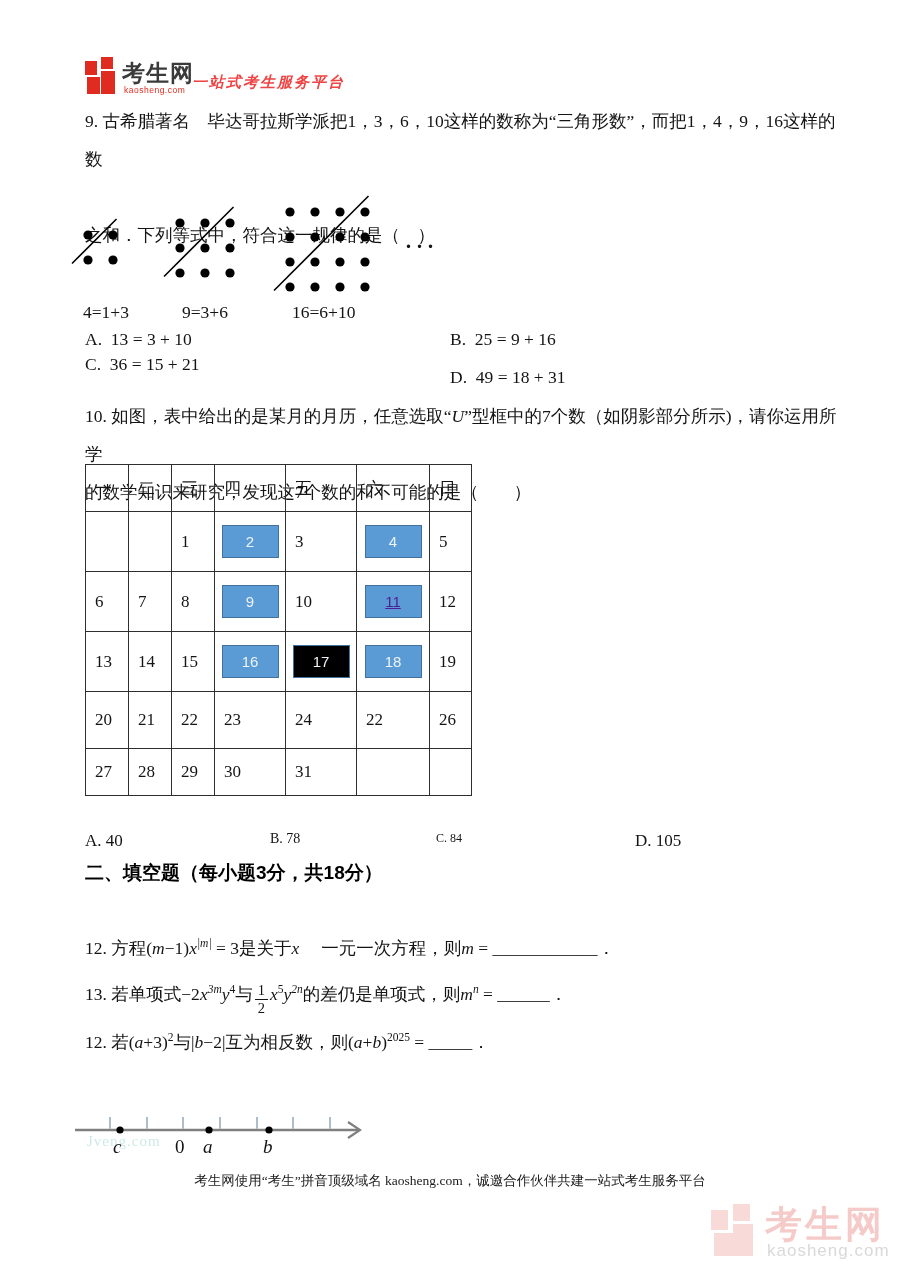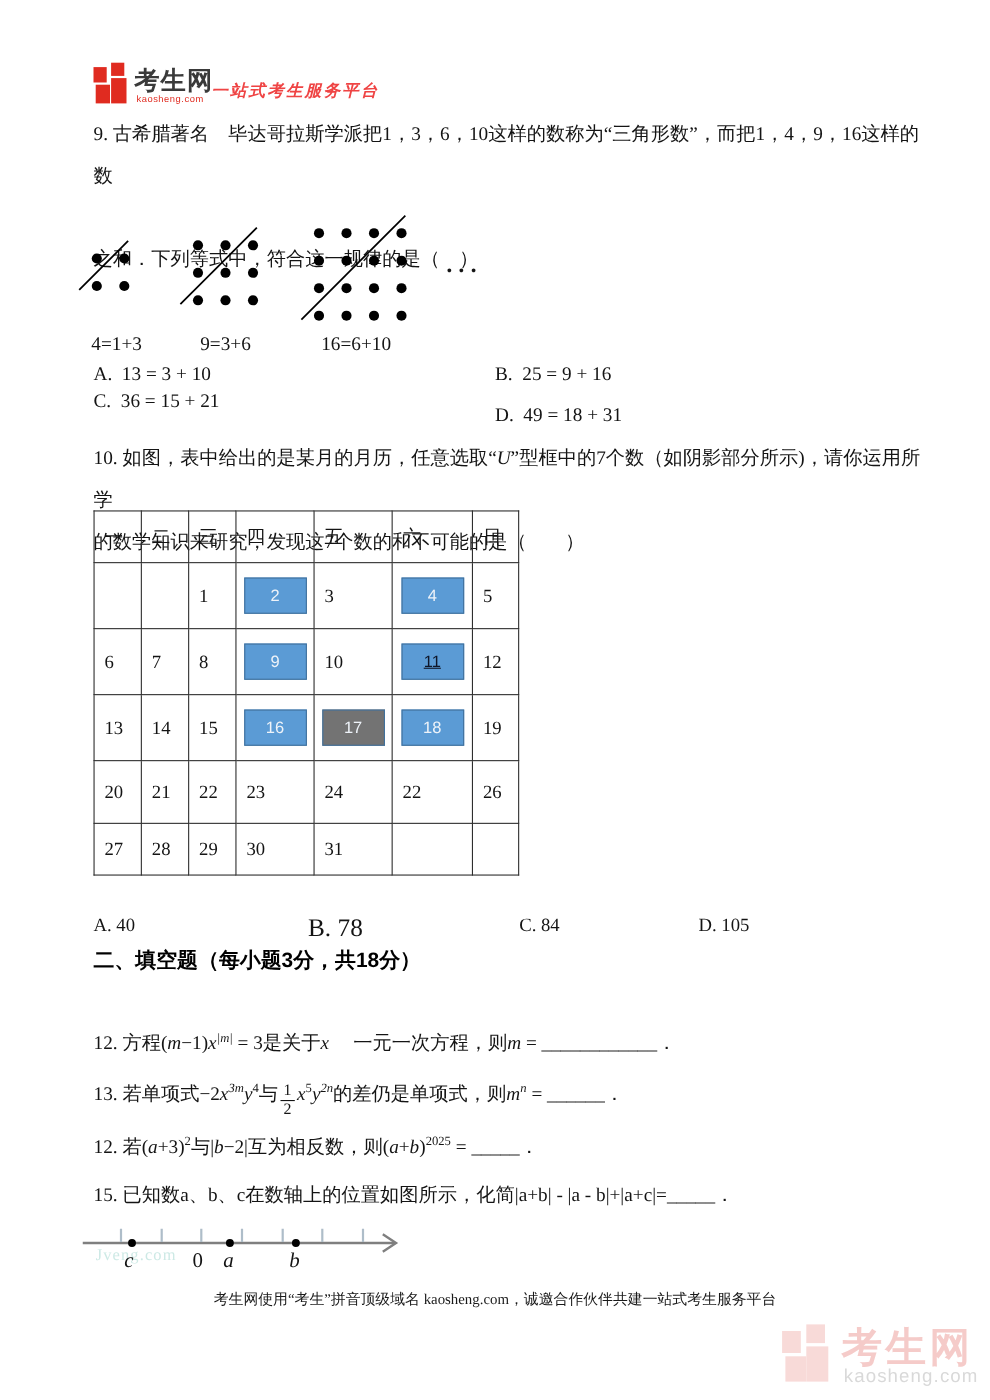--- a/index.html
+++ b/index.html
@@ -144,29 +144,29 @@
           <td>3</td>
           <td class="hl"><div class="hlbox" style="background: rgb(91, 155, 213); border: 1px solid rgb(65, 113, 156); color: rgb(238, 243, 249);">4</div></td>
           <td>5</td>
         </tr>
         <tr>
           <td>6</td>
           <td>7</td>
           <td>8</td>
           <td class="hl"><div class="hlbox" style="background: rgb(91, 155, 213); border: 1px solid rgb(65, 113, 156); color: rgb(238, 243, 249);">9</div></td>
           <td>10</td>
-          <td class="hl"><div class="hlbox" style="background: rgb(91, 155, 213); border: 1px solid rgb(65, 113, 156); color: #0f172a; text-decoration: underline;">11</div></td>
+          <td class="hl"><div class="hlbox" style="background: rgb(91, 155, 213); border: 1px solid rgb(65, 113, 156); color: #4c1d95; text-decoration: underline;">11</div></td>
           <td>12</td>
         </tr>
         <tr>
           <td>13</td>
           <td>14</td>
           <td>15</td>
           <td class="hl"><div class="hlbox" style="background: rgb(91, 155, 213); border: 1px solid rgb(65, 113, 156); color: rgb(238, 243, 249);">16</div></td>
-          <td class="hl"><div class="hlbox" style="background: #737373; border: 1px solid rgb(65, 113, 156); color: rgb(238, 243, 249);">17</div></td>
+          <td class="hl"><div class="hlbox" style="background: #000000; border: 1px solid rgb(65, 113, 156); color: rgb(238, 243, 249);">17</div></td>
           <td class="hl"><div class="hlbox" style="background: rgb(91, 155, 213); border: 1px solid rgb(65, 113, 156); color: rgb(238, 243, 249);">18</div></td>
           <td>19</td>
         </tr>
         <tr>
           <td>20</td>
           <td>21</td>
           <td>22</td>
           <td>23</td>
           <td>24</td>
           <td>22</td>
@@ -178,30 +178,29 @@
           <td>29</td>
           <td>30</td>
           <td>31</td>
           <td></td>
           <td></td>
         </tr>
       </tbody>
   </table>
 
   <span class="abs pre" style="left:85px;top:831px;font-size:17px">A. 40</span>
-  <span class="abs pre" style="left:280px;top:831px;font-size:23px">B. 78</span>
-  <span class="abs pre" style="left:472px;top:831px;font-size:17px">C. 84</span>
+  <span class="abs pre" style="left:270px;top:831px;font-size:14px">B. 78</span>
+  <span class="abs pre" style="left:436px;top:831px;font-size:12px">C. 84</span>
   <span class="abs pre" style="left:635px;top:831px;font-size:17px">D. 105</span>
 
   <div class="abs sans" style="left:85px;top:860px;font-size:19px;font-weight:bold;color:#000">二、填空题（每小题3分，共18分）</div>
 
   <div class="abs" style="left:85px;top:936px;font-size:17.5px"><span>12. 方程(</span><span class="it">m</span><span>−1)</span><span class="it">x</span><sup class="it">|m|</sup><span> = 3是关于</span><span class="it">x</span><span>　 一元一次方程，则</span><span class="it">m</span><span> = ____________．</span></div>
   <div class="abs" style="left:85px;top:982px;font-size:17.5px"><span>13. 若单项式−2</span><span class="it">x</span><sup class="it">3m</sup><span class="it">y</span><sup>4</sup><span>与</span><span class="frac"><span class="fn">1</span><span class="fd">2</span></span><span class="it">x</span><sup>5</sup><span class="it">y</span><sup class="it">2n</sup><span>的差仍是单项式，则</span><span class="it">m</span><sup class="it">n</sup><span> = ______．</span></div>
   <div class="abs" style="left:85px;top:1030px;font-size:17.5px"><span>12. 若(</span><span class="it">a</span><span>+3)</span><sup>2</sup><span>与|</span><span class="it">b</span><span>−2|互为相反数，则(</span><span class="it">a</span><span>+</span><span class="it">b</span><span>)</span><sup>2025</sup><span> = _____．</span></div>
-  <div class="abs" style="left:85px;top:1074px;font-size:17.5px"><span>15. 已知数a、b、c在数轴上的位置如图所示，化简|a+b| - |a - b|+|a+c|=_____．</span></div>
 
   <div class="abs" style="left:75px;top:1105px;width:310px;height:60px">
     <svg width="300" height="40">
         <line x1="0" y1="25" x2="284" y2="25" stroke="#7f7f7f" stroke-width="2.4"></line>
         <polyline points="273,17 285,25 273,33" fill="none" stroke="#7f7f7f" stroke-width="2.2"></polyline>
         <line x1="35" y1="12" x2="35" y2="24" stroke="#aebdc9" stroke-width="2"></line>
         <line x1="72" y1="12" x2="72" y2="24" stroke="#aebdc9" stroke-width="2"></line>
         <line x1="108" y1="12" x2="108" y2="24" stroke="#aebdc9" stroke-width="2"></line>
         <line x1="145" y1="12" x2="145" y2="24" stroke="#aebdc9" stroke-width="2"></line>
         <line x1="182" y1="12" x2="182" y2="24" stroke="#aebdc9" stroke-width="2"></line>

